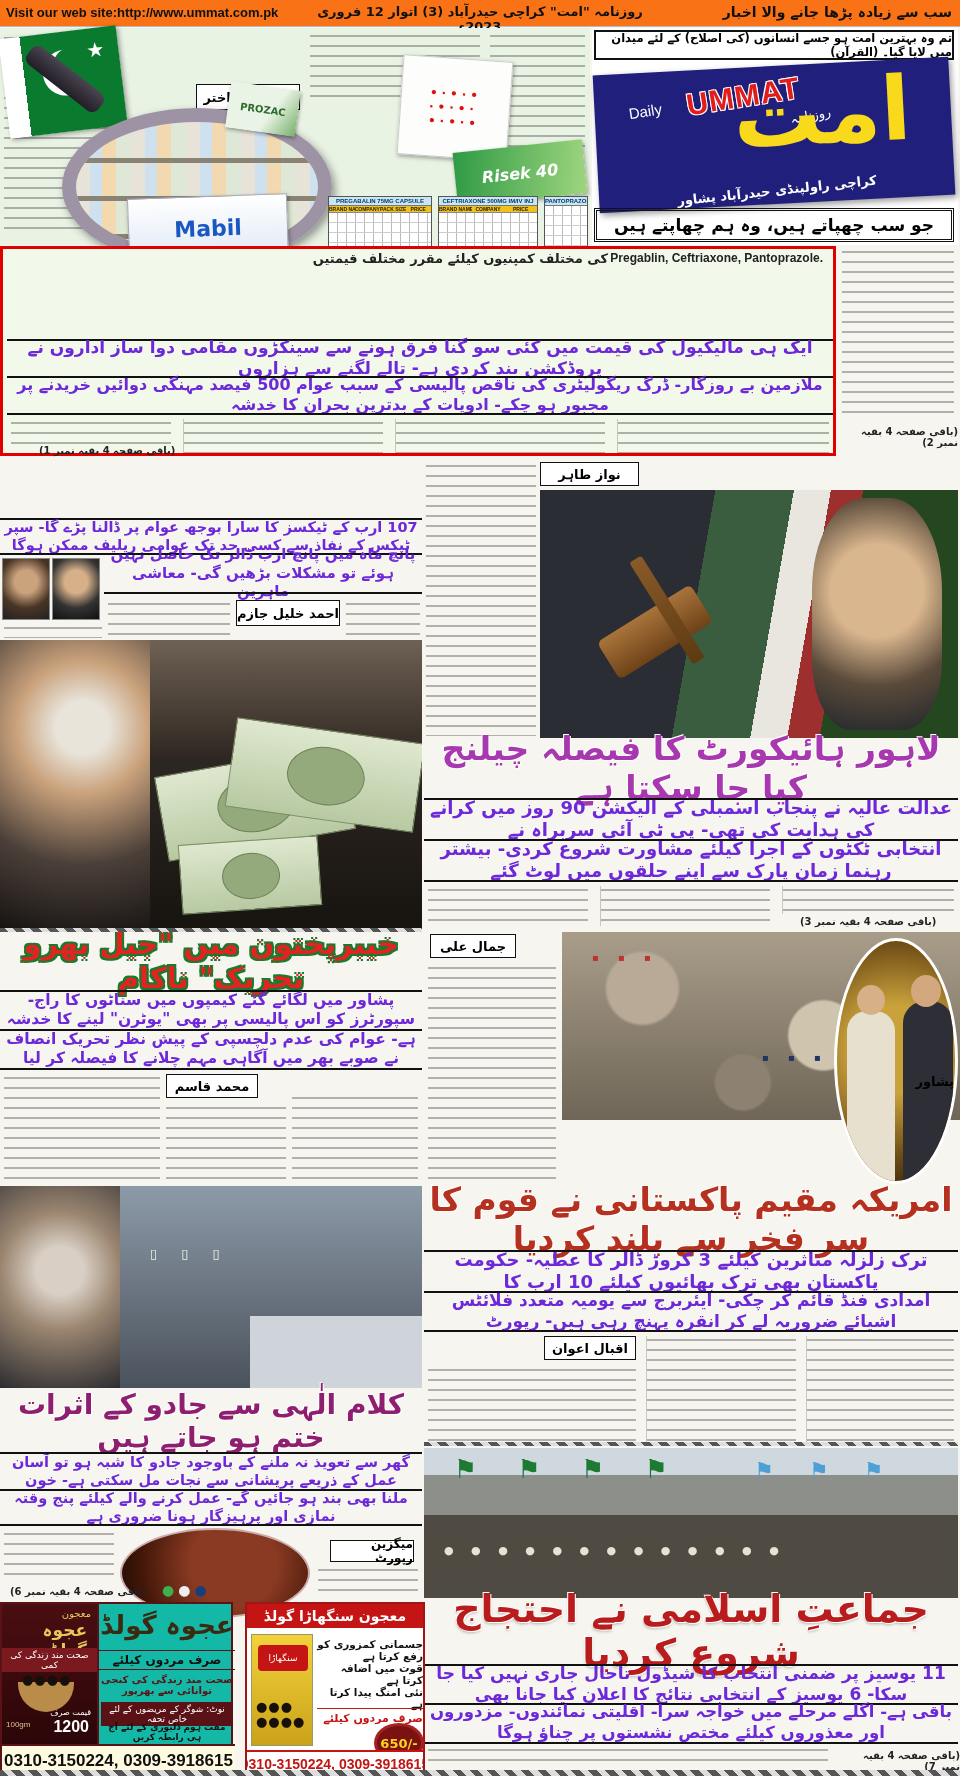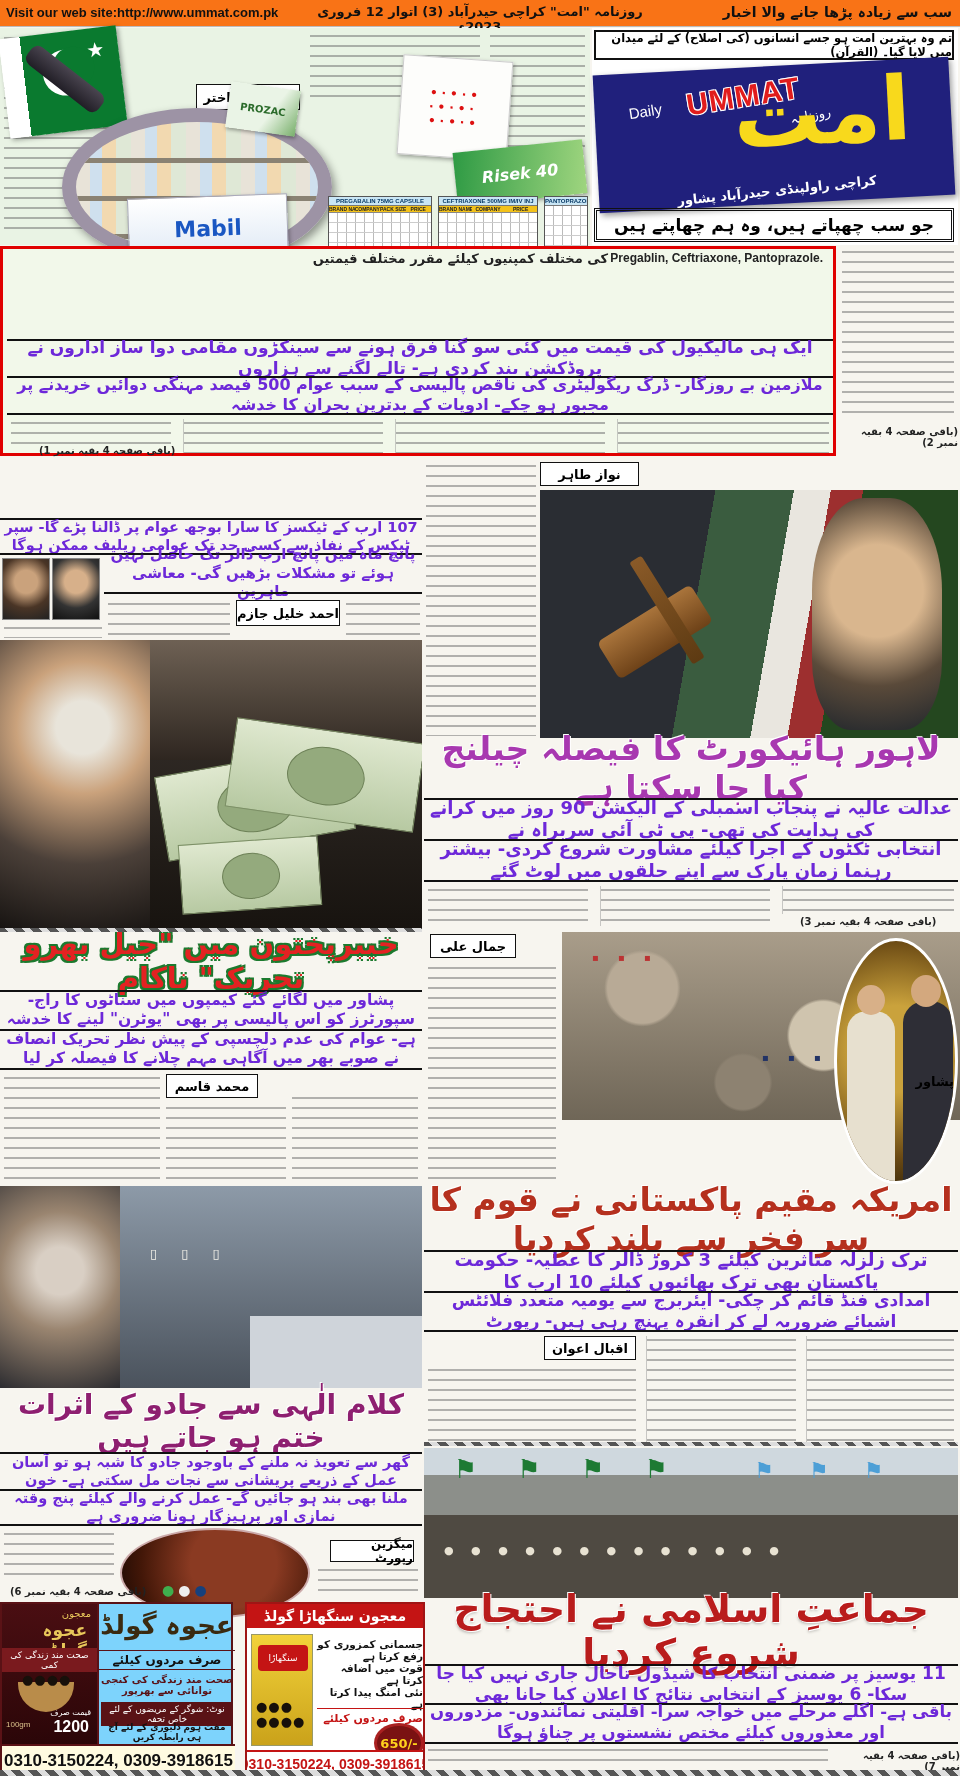--- a/index.html
+++ b/index.html
@@ -334,21 +334,21 @@
     <span>11 یوسیز پر ضمنی انتخاب کا شیڈول تاحال جاری نہیں کیا جا سکا- 6 یوسیز کے انتخابی نتائج کا اعلان کیا جانا بھی</span>
   </div>
   <div class="abs rule" style="left:424px;top:1703px;width:534px;"></div>
   <div class="abs subhead" style="left:424px;top:1706px;width:534px;height:34px;font-size:16.5px;">
     <span>باقی ہے- اگلے مرحلے میں خواجہ سرا- اقلیتی نمائندوں- مزدوروں اور معذوروں کیلئے مختص نشستوں پر چناؤ ہوگا</span>
   </div>
   <div class="abs rule" style="left:424px;top:1742px;width:534px;"></div>
   <div class="abs ph" style="left:428px;top:1746px;width:400px;height:20px;"></div>
   <span class="abs cont-note" style="left:840px;top:1750px;">(باقی صفحہ 4 بقیہ نمبر 7)</span>
 
-  <div class="abs" style="left:0;top:1602px;width:233px;height:174px;border:2px solid #5a1216;background:#7dd3fc;">
+  <div class="abs" style="left:0;top:1602px;width:233px;height:174px;border:2px solid #5a1216;background:#14b8a6;">
     <div class="abs" style="left:0;top:0;width:95px;height:140px;background:linear-gradient(#4a0e12,#2b0608);color:#e8c75a;">
       <span class="abs rtl" style="right:6px;top:4px;font-size:10px;">معجون</span>
       <span class="abs rtl" style="right:10px;top:16px;font-size:17px;font-weight:bold;">عجوہ گولڈ</span>
       <span class="abs rtl" style="left:0;right:0;top:44px;text-align:center;font-size:9px;color:#fff;background:#7a1a1e;padding:2px 0;">صحت مند زندگی کی کمی</span>
       <div class="abs" style="left:16px;top:78px;width:56px;height:30px;background:#b98c4a;border-radius:0 0 28px 28px;">
         <span style="position:absolute;left:4px;top:-10px;color:#17100a;font-size:13px;letter-spacing:1px;">●●●●</span>
       </div>
       <span class="abs lat" style="left:4px;top:116px;font-size:8px;color:#d9c08a;">100gm</span>
       <span class="abs rtl" style="right:6px;top:104px;font-size:8px;color:#fff;">قیمت صرف</span>
       <span class="abs lat" style="right:8px;top:114px;font-size:16px;font-weight:bold;color:#fff;">1200</span>

